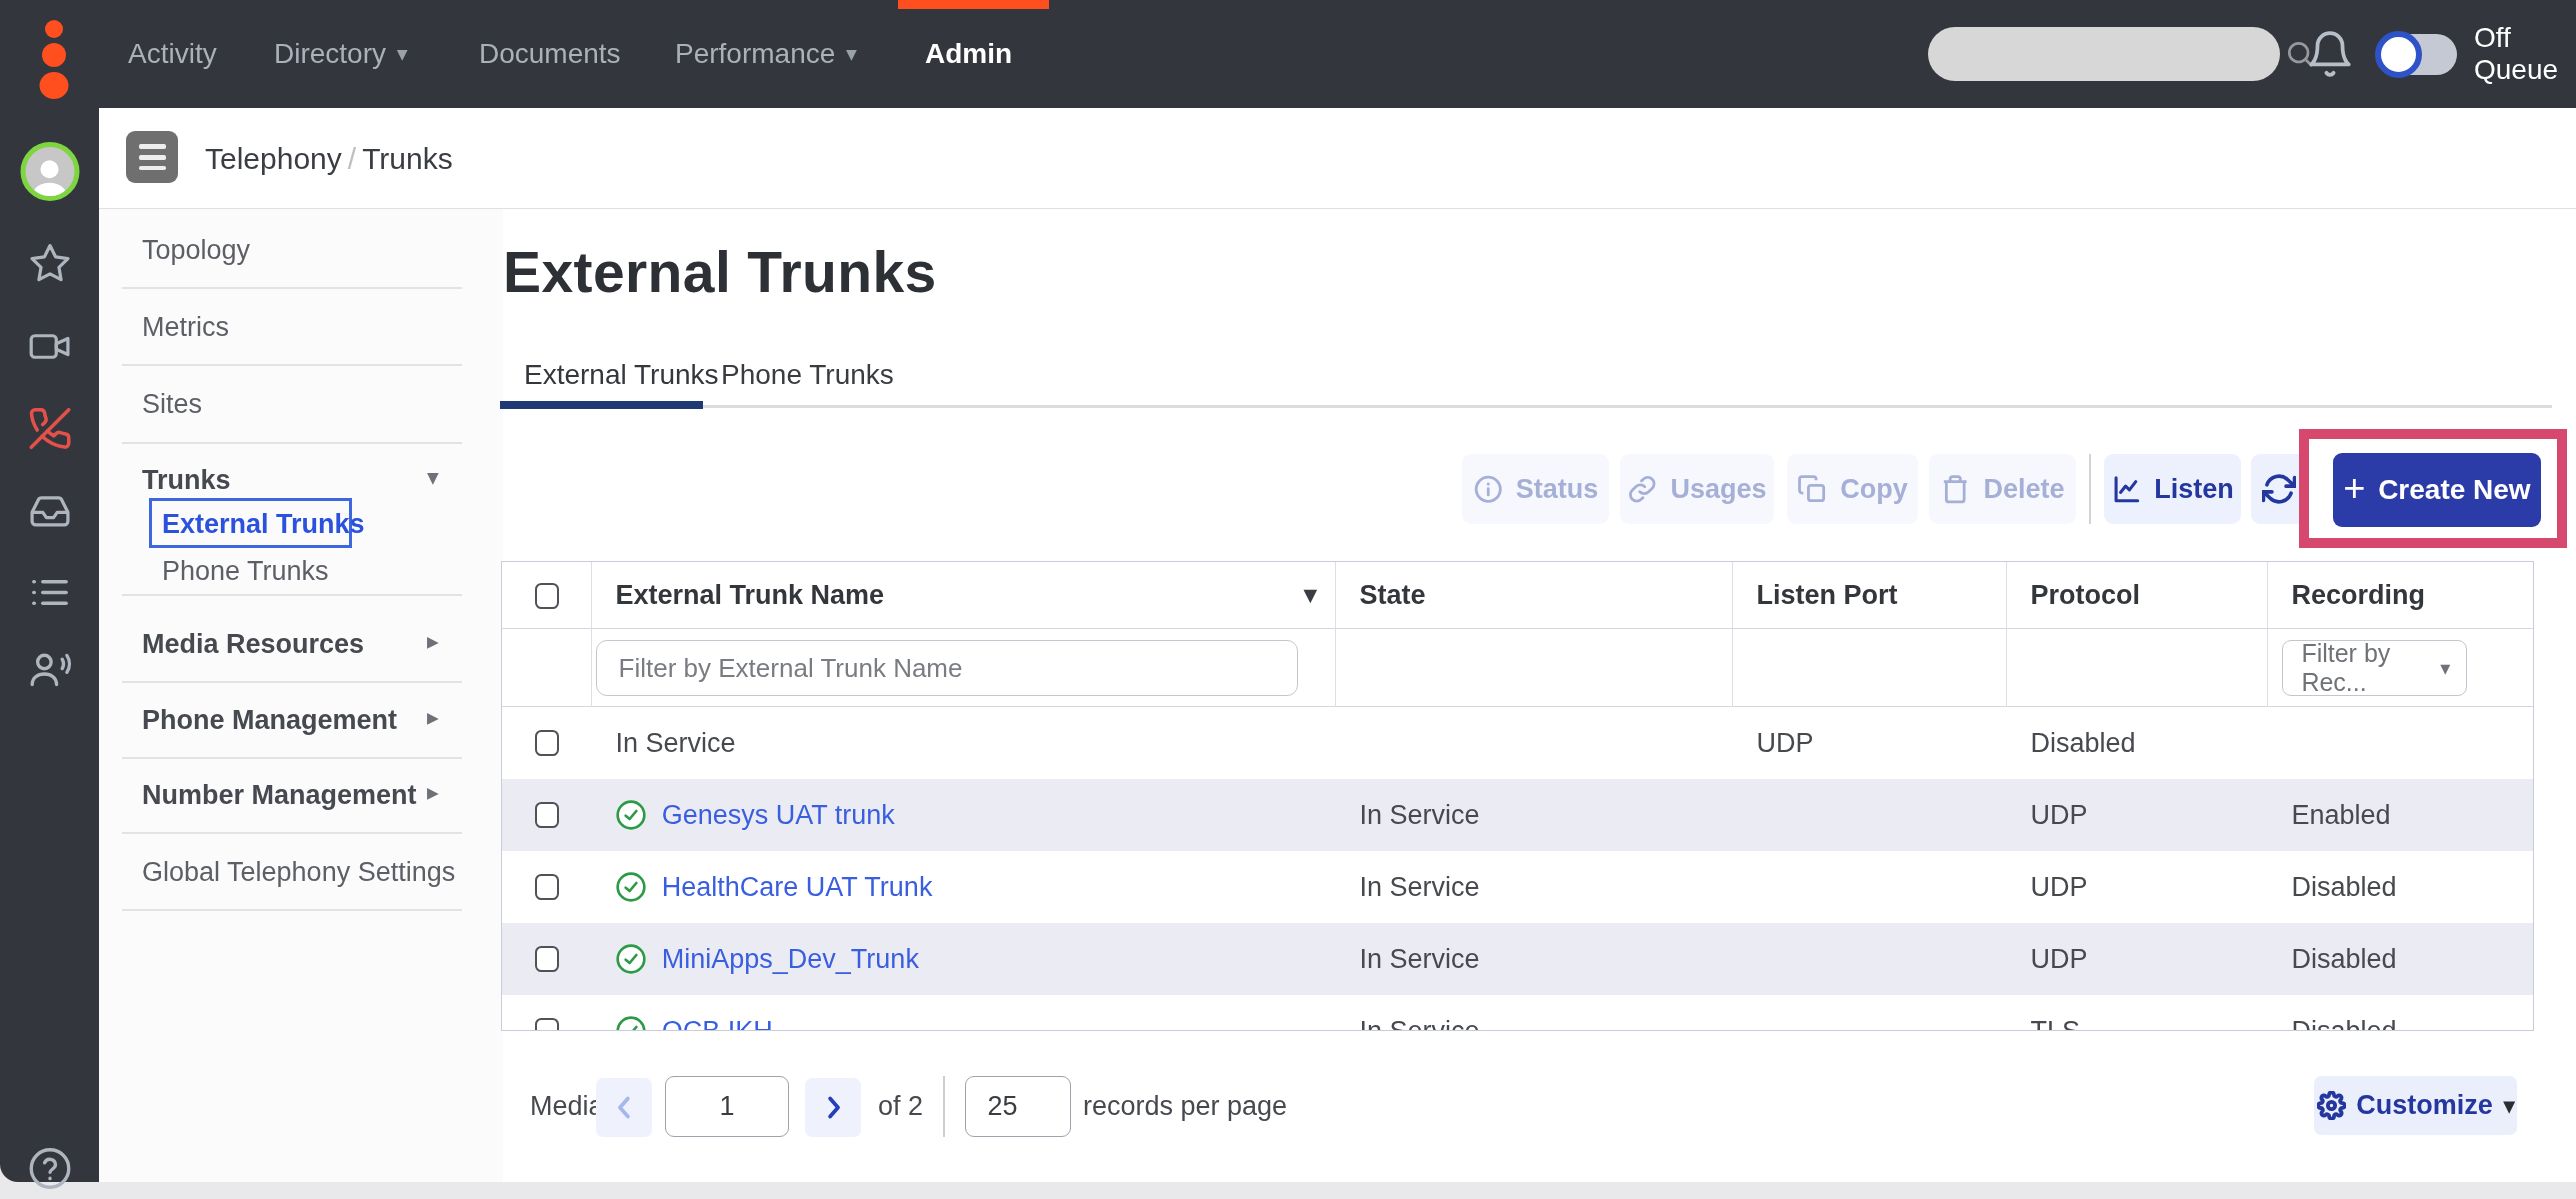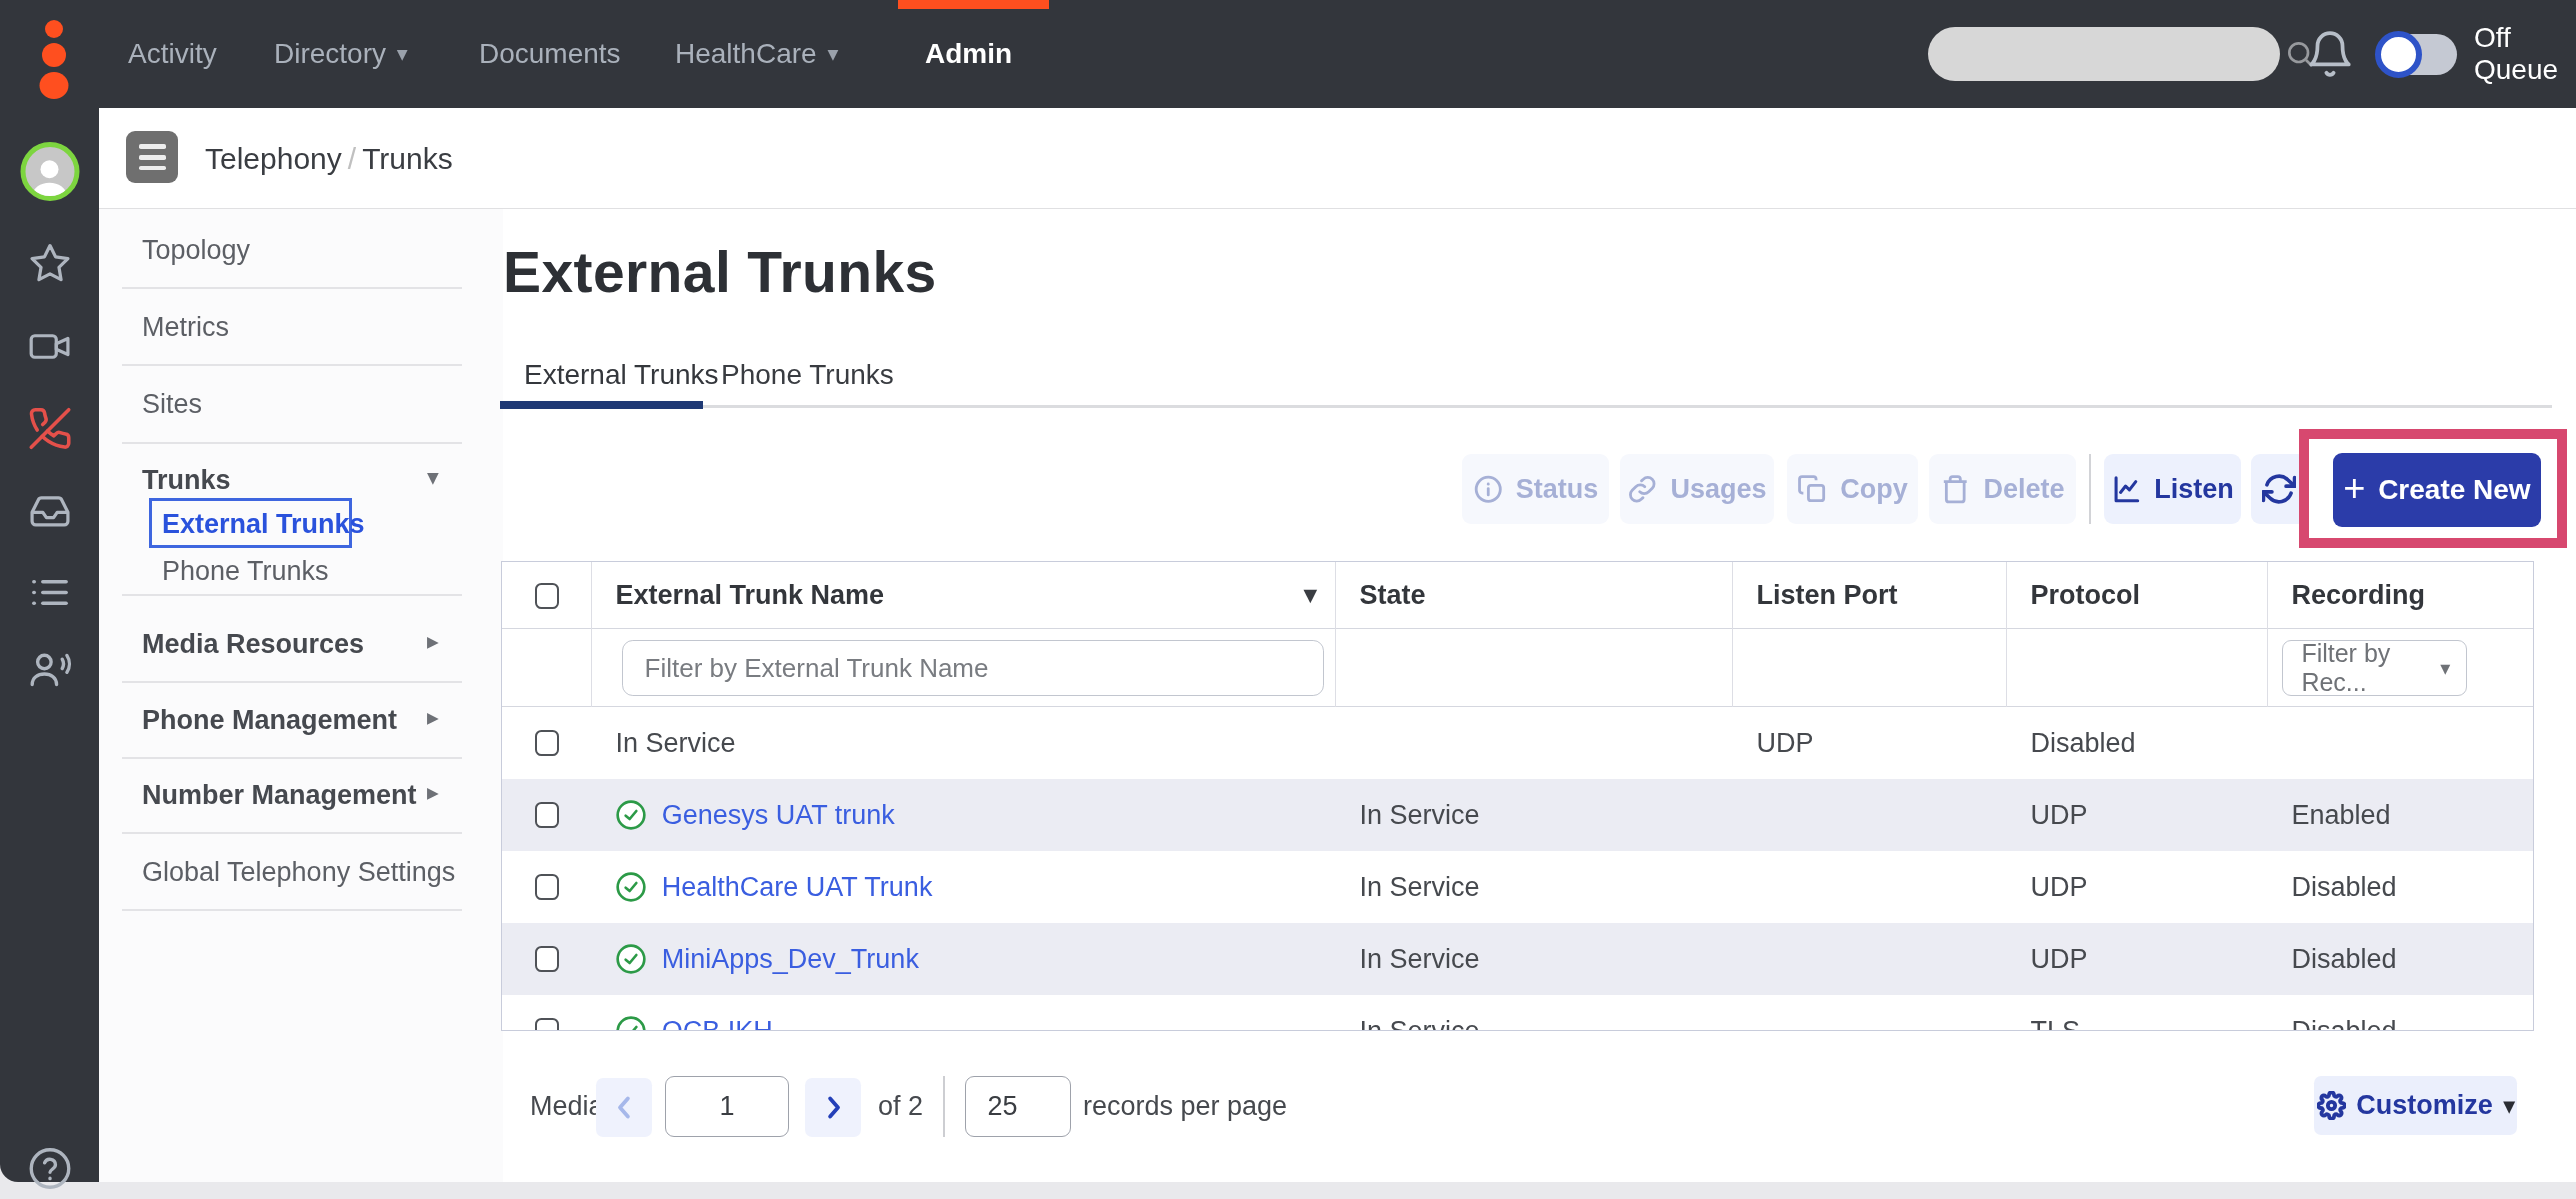--- a/index.html
+++ b/index.html
@@ -84,21 +84,21 @@
   .t-head { height:67px; border-bottom:1.8px solid #D5D7DF; }
   .t-head > div { height:67px; display:flex; align-items:center; border-right:1.8px solid #DDDEE5; padding-left:23.4px;
                   font-size:27px; font-weight:bold; color:#33363B; }
   .t-head > div:last-child { border-right:none; }
   .t-head .cb-cell { justify-content:center; padding-left:0; }
   .t-head .namehead { justify-content:space-between; padding-right:13px; }
   .sort-caret { font-size:23.4px; color:#3A3D42; }
   .t-filter { height:78px; border-bottom:1.8px solid #D5D7DF; }
   .t-filter > div { height:78px; display:flex; align-items:center; border-right:1.8px solid #DDDEE5; }
   .t-filter > div:last-child { border-right:none; }
-  .name-filter { margin-left:30px; width:702px; height:56px; border:1.8px solid #C2C6CF; border-radius:10.8px;
+  .name-filter { margin-left:4px; width:702px; height:56px; border:1.8px solid #C2C6CF; border-radius:10.8px;
                  font-size:26px; padding:0 21.6px; color:#3A3D42; outline:none; font-family:inherit; }
   .name-filter::placeholder { color:#797C81; }
   .rec-filter { margin-left:14.4px; width:185px; height:56px; border:1.8px solid #C2C6CF; border-radius:9px; background:#fff;
                 display:flex; align-items:center; justify-content:space-between; padding:0 16px 0 18px; font-size:25px; color:#6F7277; cursor:pointer; }
   .rec-filter .sp-caret2 { font-size:20px; color:#6F7277; }
   .t-row { height:72px; background:#FFFFFF; }
   .t-row:nth-child(even) { background:#EBECF3; }
   .t-row > div { display:flex; align-items:center; padding-left:23.4px; font-size:27px; color:#46494E; }
   .t-row .cb-cell { justify-content:center; padding-left:0; }
   .namecell { gap:14.4px; }
@@ -128,21 +128,21 @@
     <span>Activity</span>
   </div>
   <div class="abs nav-item" style="left:274px">
     <span>Directory</span>
     <span class="caret">▾</span>
   </div>
   <div class="abs nav-item" style="left:479px">
     <span>Documents</span>
   </div>
   <div class="abs nav-item" style="left:675px">
-    <span>HealthCare</span>
+    <span>Performance</span>
     <span class="caret">▾</span>
   </div>
   <div class="abs admin-indicator"></div>
   <div class="abs nav-item active" style="left:925px">
     <span>Admin</span>
   </div>
 
   <div class="abs searchpill">
     <input value="" style="">
     <svg width="32" height="32" viewBox="0 0 24 24" fill="none" stroke="#97999D" stroke-width="2">

